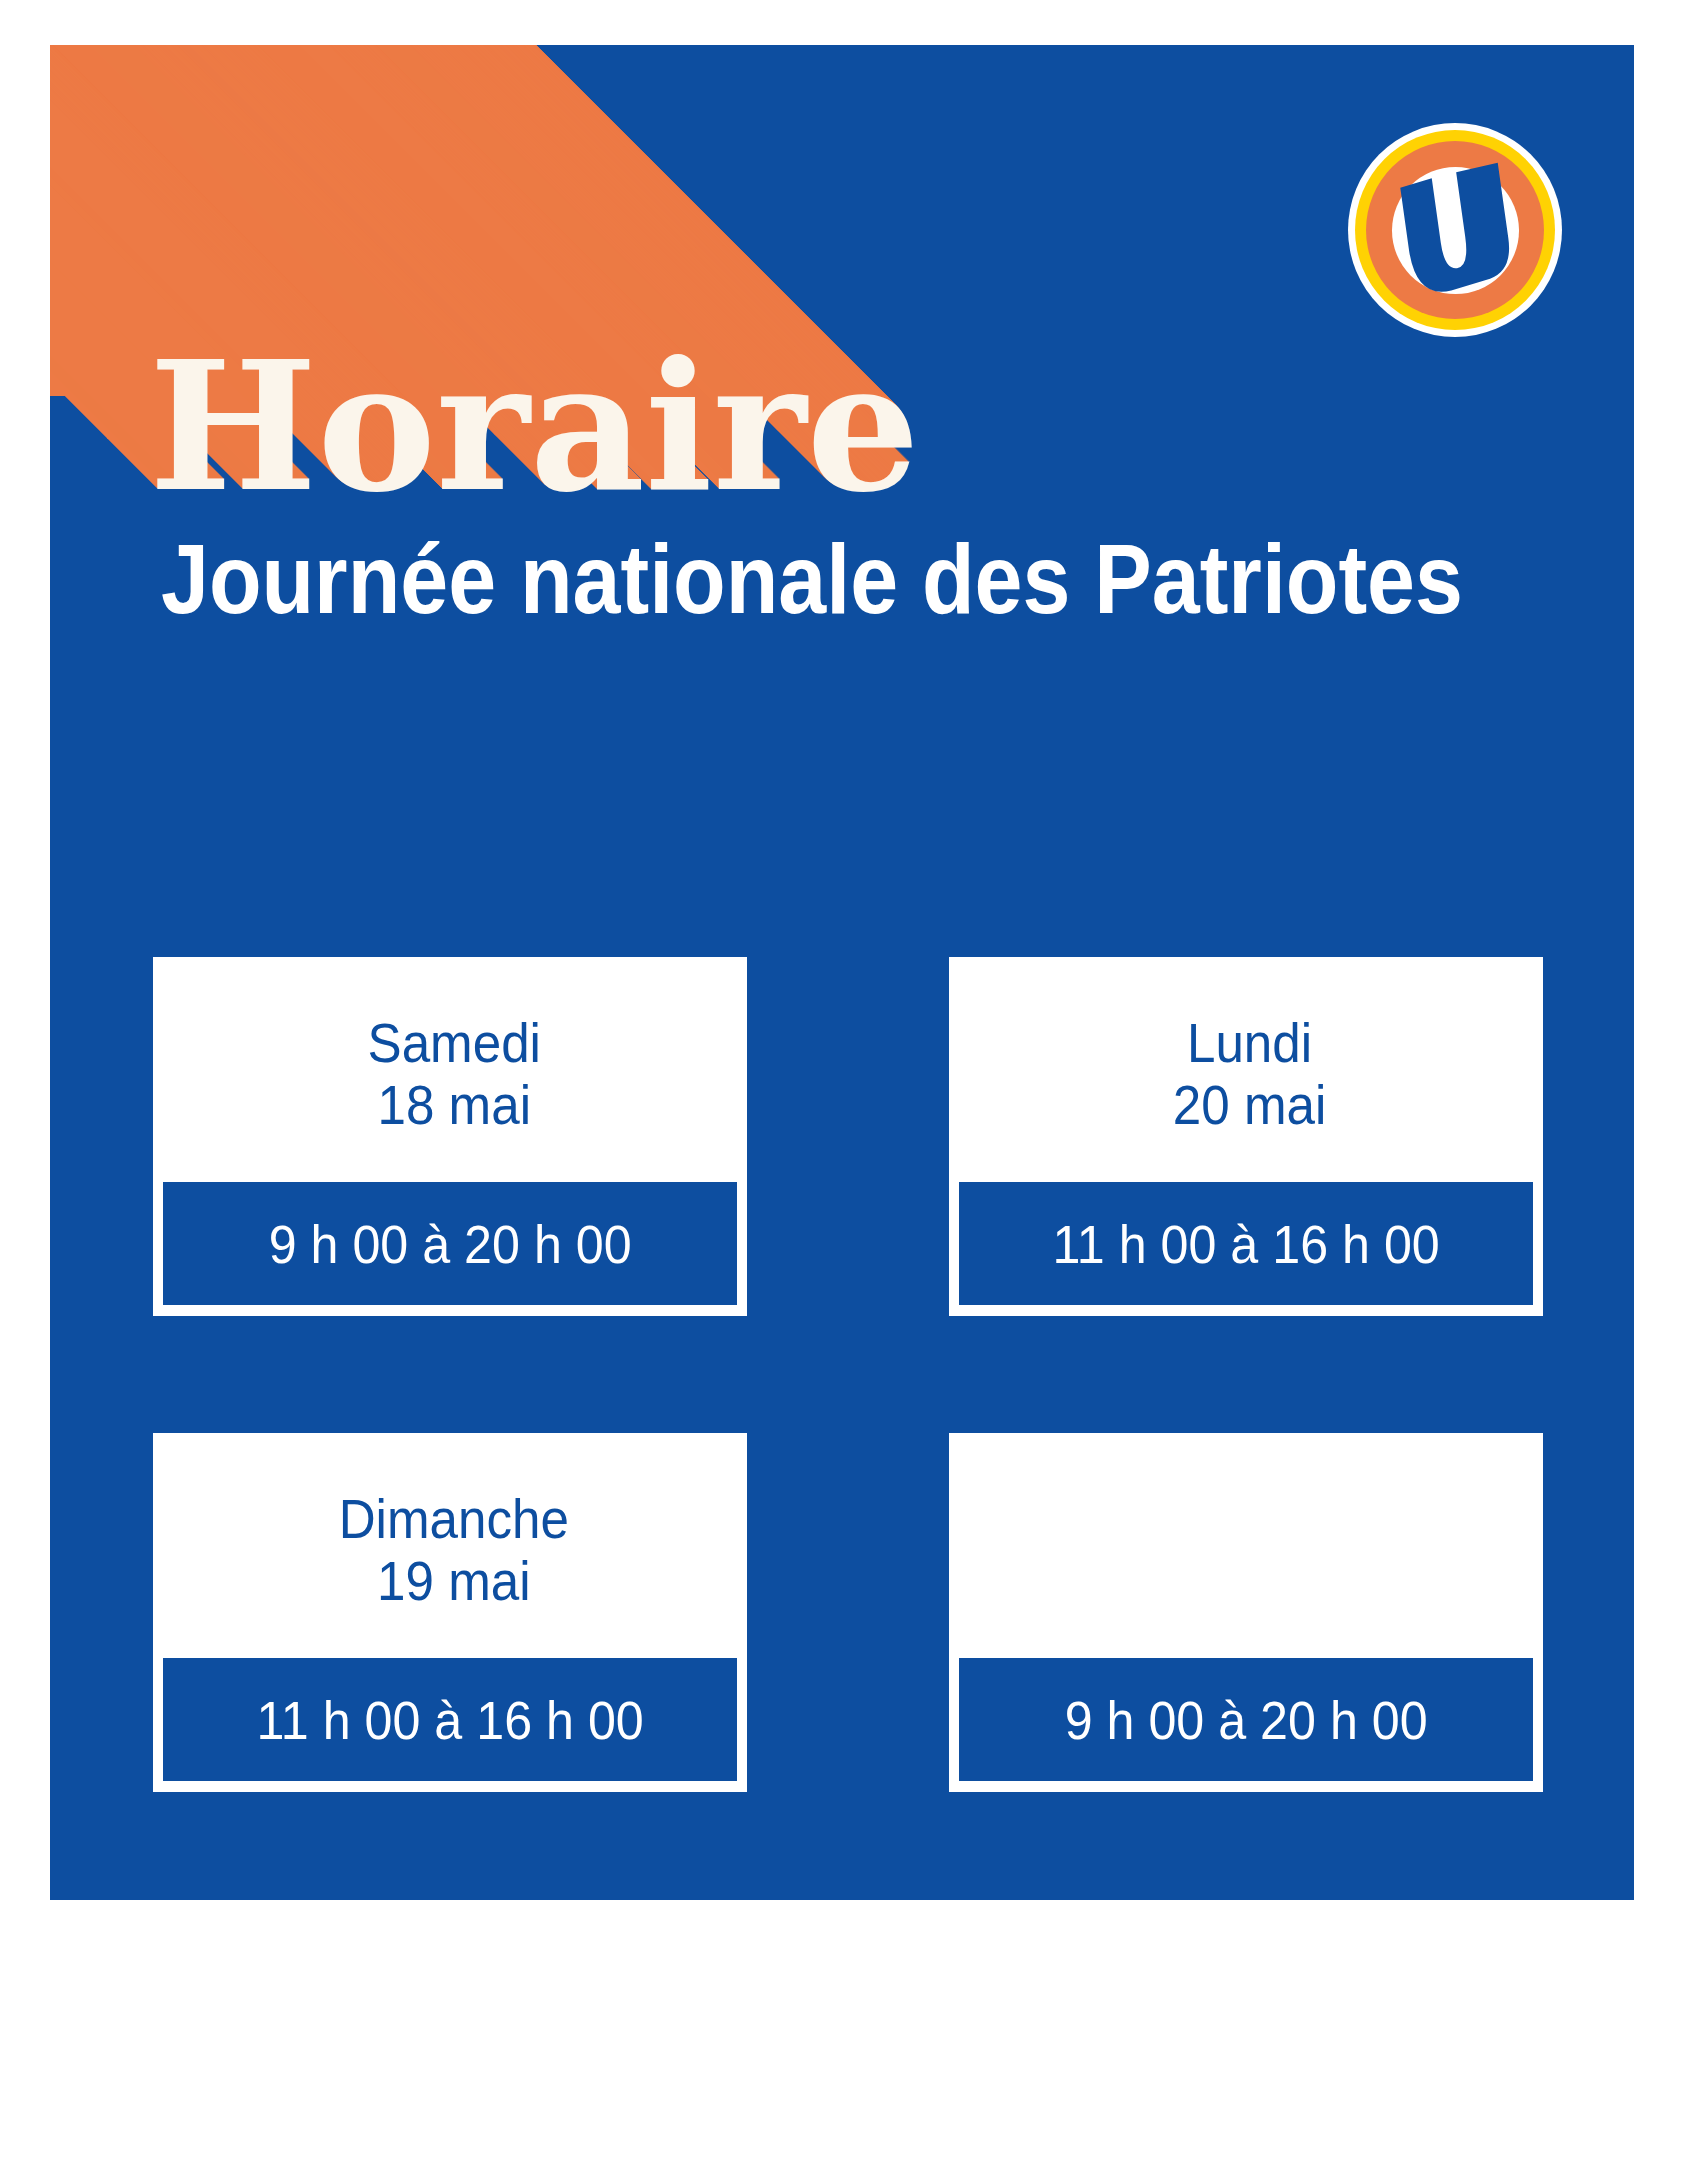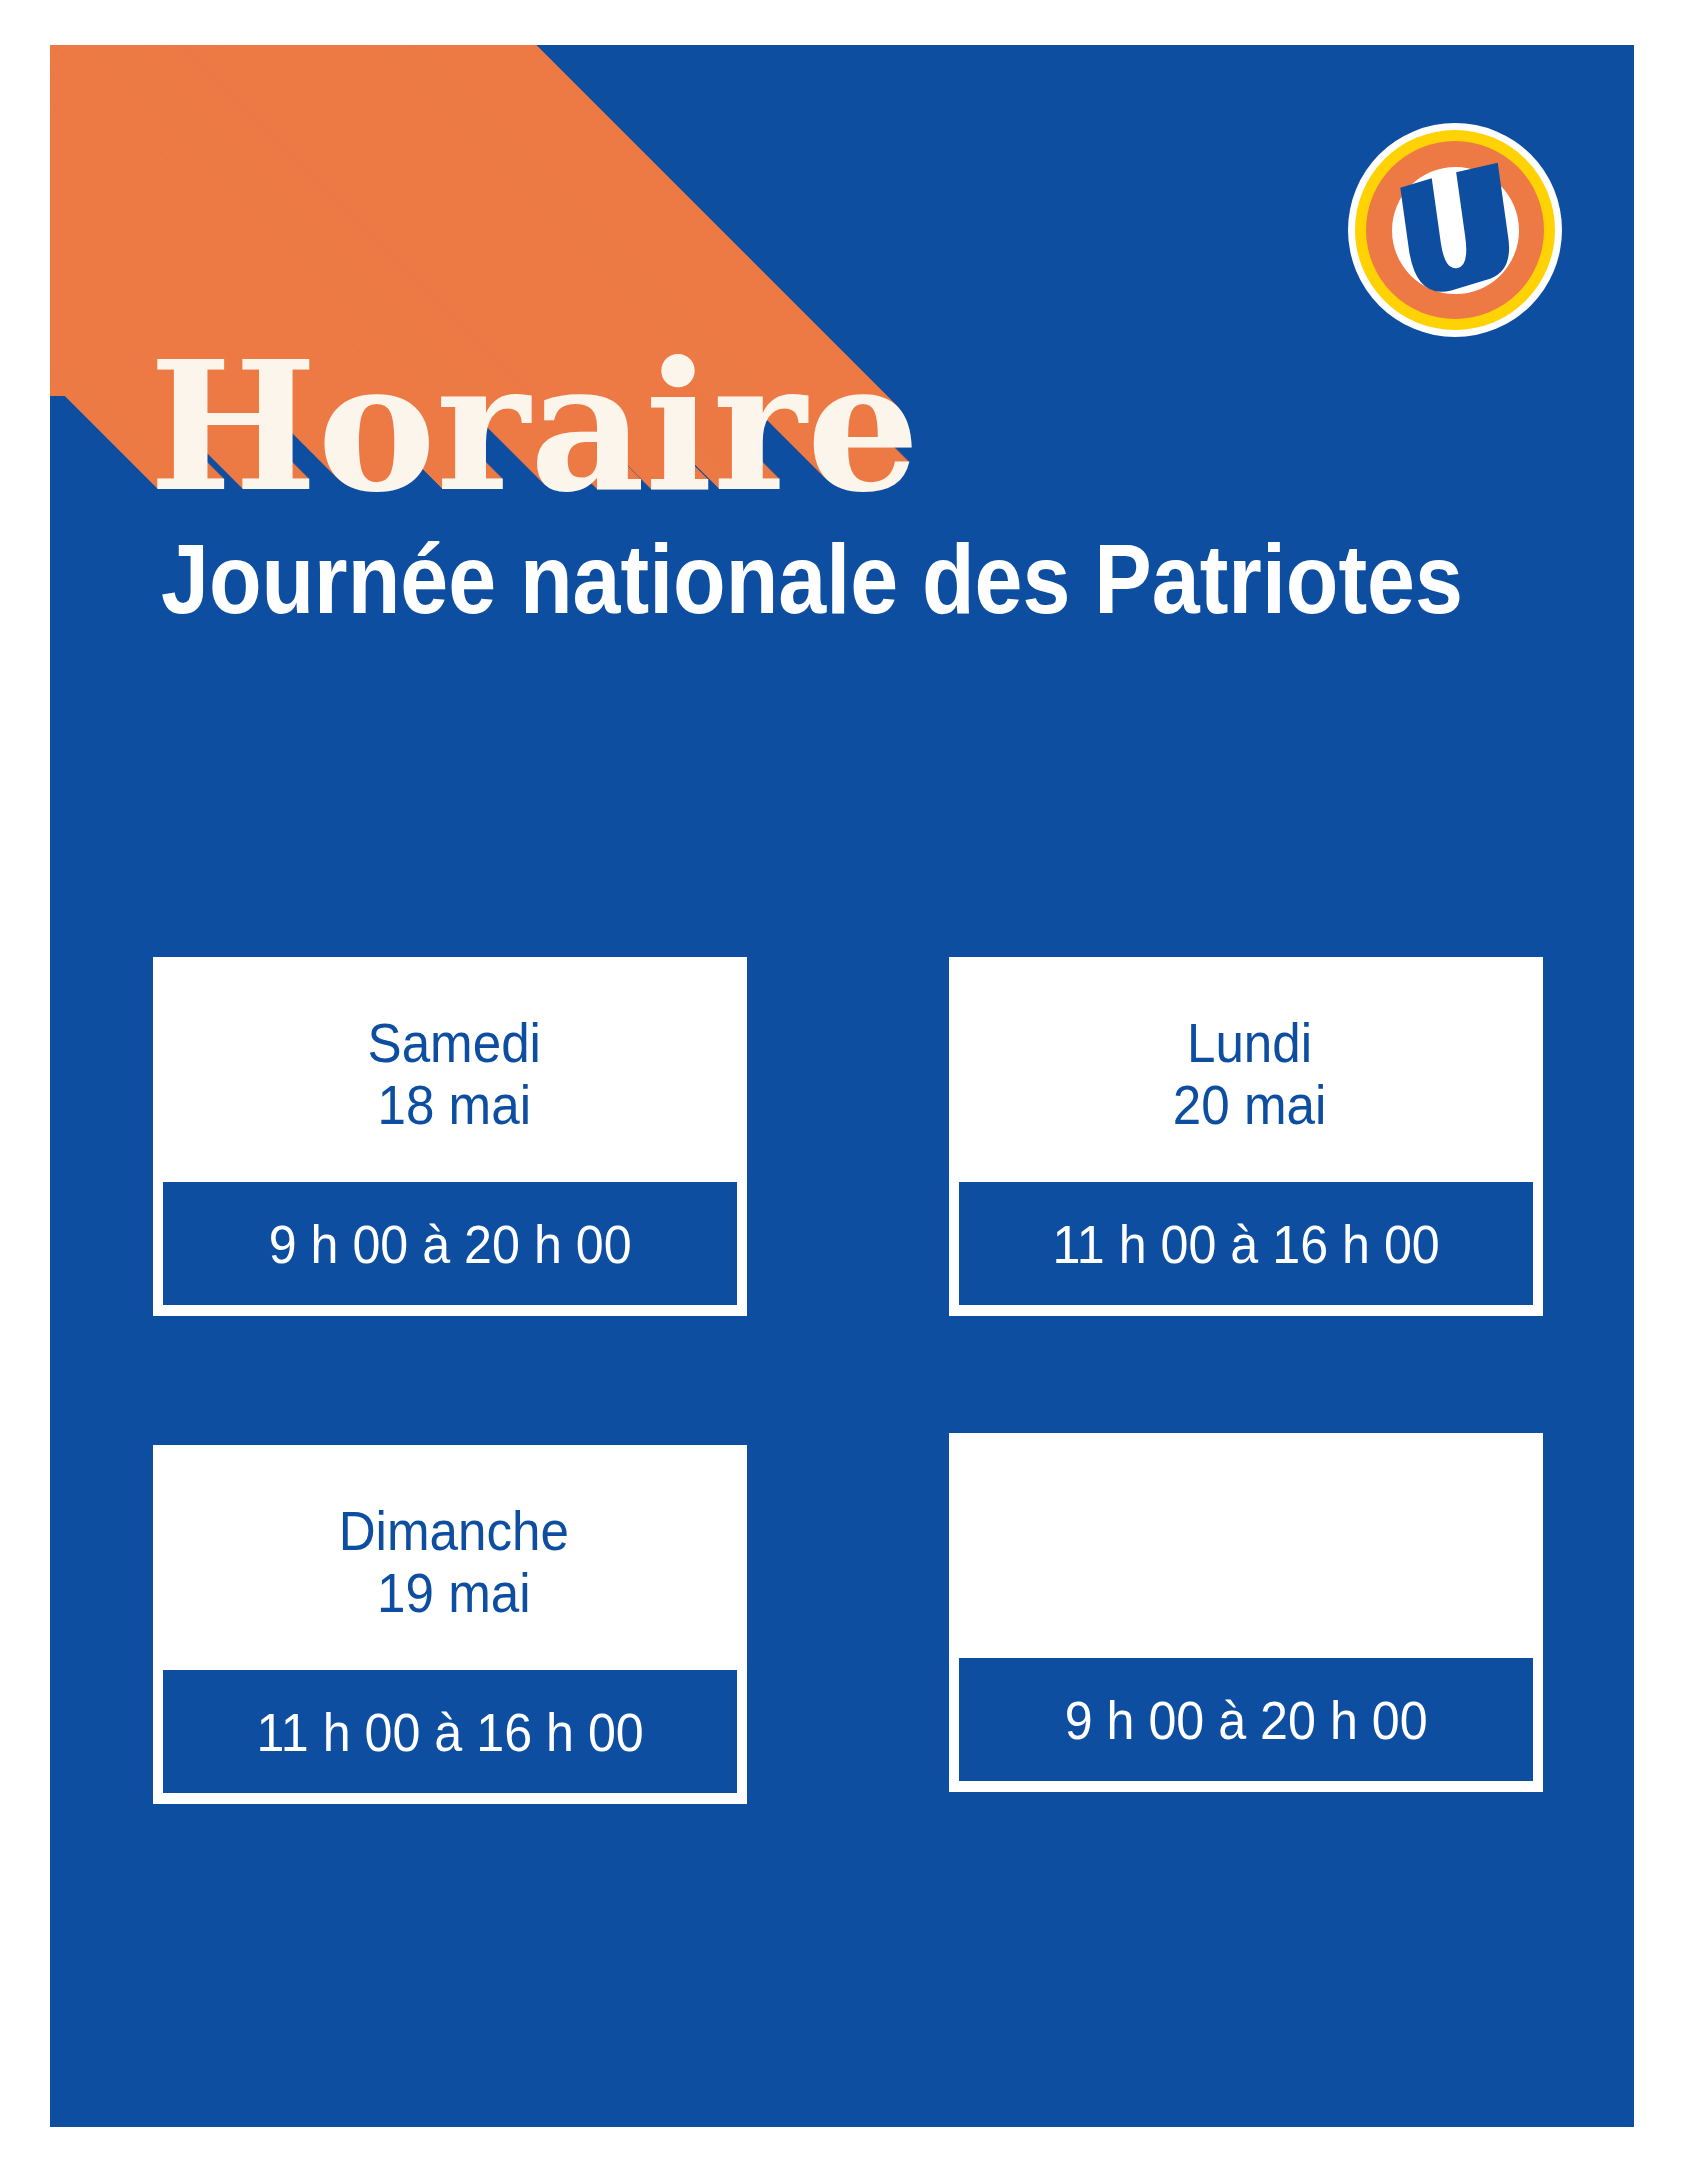--- a/index.html
+++ b/index.html
@@ -5,21 +5,21 @@
   html,body{margin:0;padding:0;}
   body{
     width:1683px;height:2178px;
     background:#ffffff;
     font-family:"Liberation Sans",sans-serif;
     position:relative;
     overflow:hidden;
   }
   
   .panel{
-    position:absolute;left:50px;top:45px;width:1584px;height:2082px;
+    position:absolute;left:50px;top:45px;width:1584px;height:1855px;
     background:var(--blue);
     overflow:hidden;
   }
   
   .corner-band{
     position:absolute;left:0;top:0;width:812px;height:352px;
     background:var(--orange);
     clip-path:polygon(0 0,450px 0,802px 351px,0 351px);
   }
   
@@ -62,21 +62,21 @@
     display:flex;align-items:center;justify-content:center;
   }
   .logo svg{display:block;transform:rotate(-8deg);}
   
   .card{
     position:absolute;width:594px;height:359px;
     background:#ffffff;
   }
   .card.c1{left:103px;top:912px;}
   .card.c2{left:899px;top:912px;text-decoration:underline;}
-  .card.c3{left:103px;top:1388px;margin-top:12px;}
+  .card.c3{left:103px;top:1388px;}
   .card.c4{left:899px;top:1388px;}
   .card .day-area{
     position:absolute;left:8px;top:0;right:0;height:225px;
     display:flex;align-items:center;justify-content:center;
     padding-top:8px;box-sizing:border-box;
   }
   .card .day-text{
     font-size:55px;line-height:62px;font-weight:500;
     color:var(--blue);
     text-align:center;

